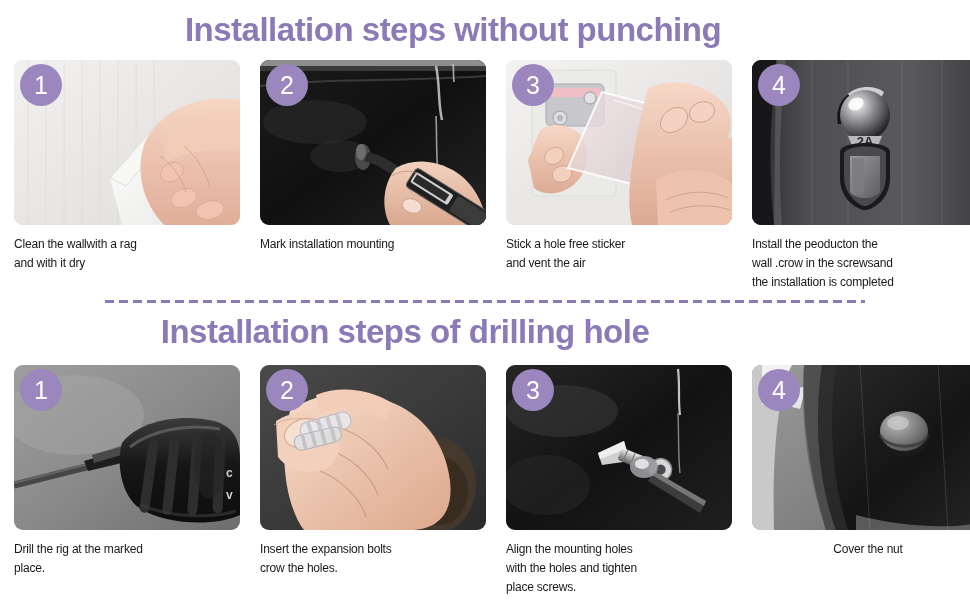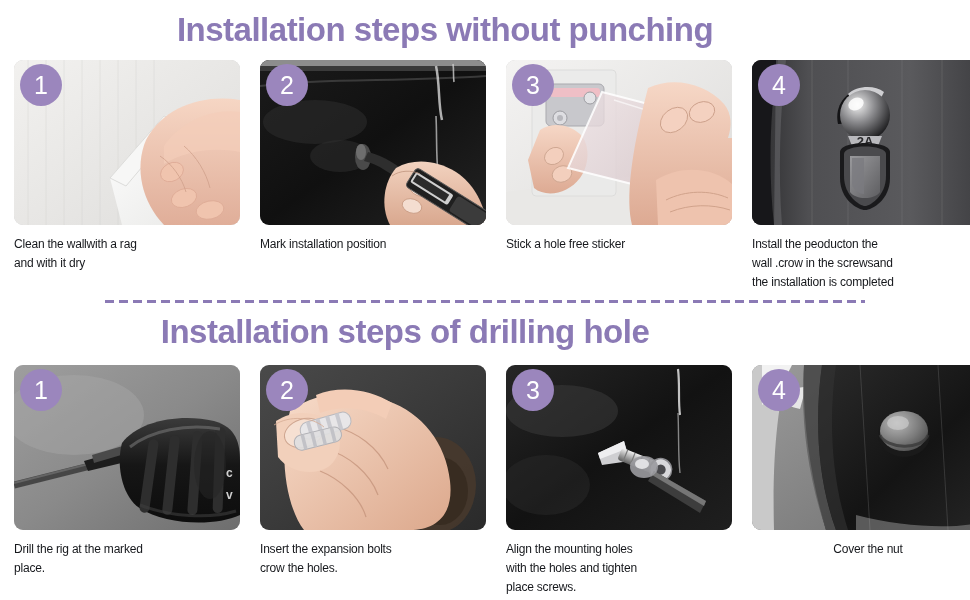--- a/index.html
+++ b/index.html
@@ -12,21 +12,21 @@
   }
   .section-title{
     text-align:center;
     color:#8b7ab5;
     font-weight:bold;
     letter-spacing:-0.5px;
     font-family:"Liberation Sans", sans-serif;
   }
   #title-top{
     position:absolute;left:0;top:10px;width:890px;
-    font-size:33px;line-height:40px;
+    font-size:33px;line-height:40px;padding-left:8px;
   }
   #title-bottom{
     position:absolute;left:0;top:312px;width:810px;
     font-size:33px;line-height:40px;
   }
   .divider{
     position:absolute;
     left:105px;top:300px;width:760px;height:3px;
     background:repeating-linear-gradient(to right,#8b7ab5 0px,#8b7ab5 9px,rgba(0,0,0,0) 9px,rgba(0,0,0,0) 14px);
   }
@@ -171,21 +171,21 @@
           <rect x="148" y="122" width="92" height="22" rx="4" fill="#1f1f1f" stroke="#555" stroke-width="1"></rect>
           <rect x="150" y="126" width="44" height="12" rx="2" fill="#cfcfcf"></rect>
           <rect x="152" y="128" width="38" height="8" fill="#2a2a2a"></rect>
           <rect x="198" y="124" width="40" height="18" rx="3" fill="#3b3b3b"></rect>
         </g>
         <path d="M132 116 C140 110 152 110 160 114" stroke="#b98d76" stroke-width="1" fill="none" opacity="0.7"></path>
       </svg>
       <div class="badge">2</div>
     </div>
     <div class="caption">
-      <span class="ln">Mark installation position</span>
+      <span class="ln">Mark installation mounting</span>
     </div>
   </div>
 
   <div class="panel">
     <div class="thumb">
       <svg viewBox="0 0 226 165" preserveAspectRatio="none" aria-hidden="true">
         <defs>
           <linearGradient id="t3bg" x1="0" y1="0" x2="1" y2="1">
             <stop offset="0" stop-color="#f4f3f2"></stop>
               <stop offset="1" stop-color="#dcdbd9"></stop>
@@ -225,20 +225,21 @@
         <path d="M150 120 C176 104 208 108 226 124 L226 165 L152 165 Z" fill="#eec3ae"></path>
         <g stroke="#c6977f" stroke-width="1" fill="none" opacity="0.75">
           <path d="M160 140 C180 130 204 130 222 138"></path>
           <path d="M164 152 C184 144 206 144 224 150"></path>
         </g>
       </svg>
       <div class="badge">3</div>
     </div>
     <div class="caption">
       <span class="ln">Stick a hole free sticker</span>
+      <span class="ln">and vent the air</span>
     </div>
   </div>
 
   <div class="panel">
     <div class="thumb">
       <svg viewBox="0 0 226 165" preserveAspectRatio="none" aria-hidden="true">
         <defs>
           <linearGradient id="t4bg" x1="0" y1="0" x2="1" y2="0">
             <stop offset="0" stop-color="#2a2a2c"></stop>
               <stop offset="0.25" stop-color="#4f4f52"></stop>

